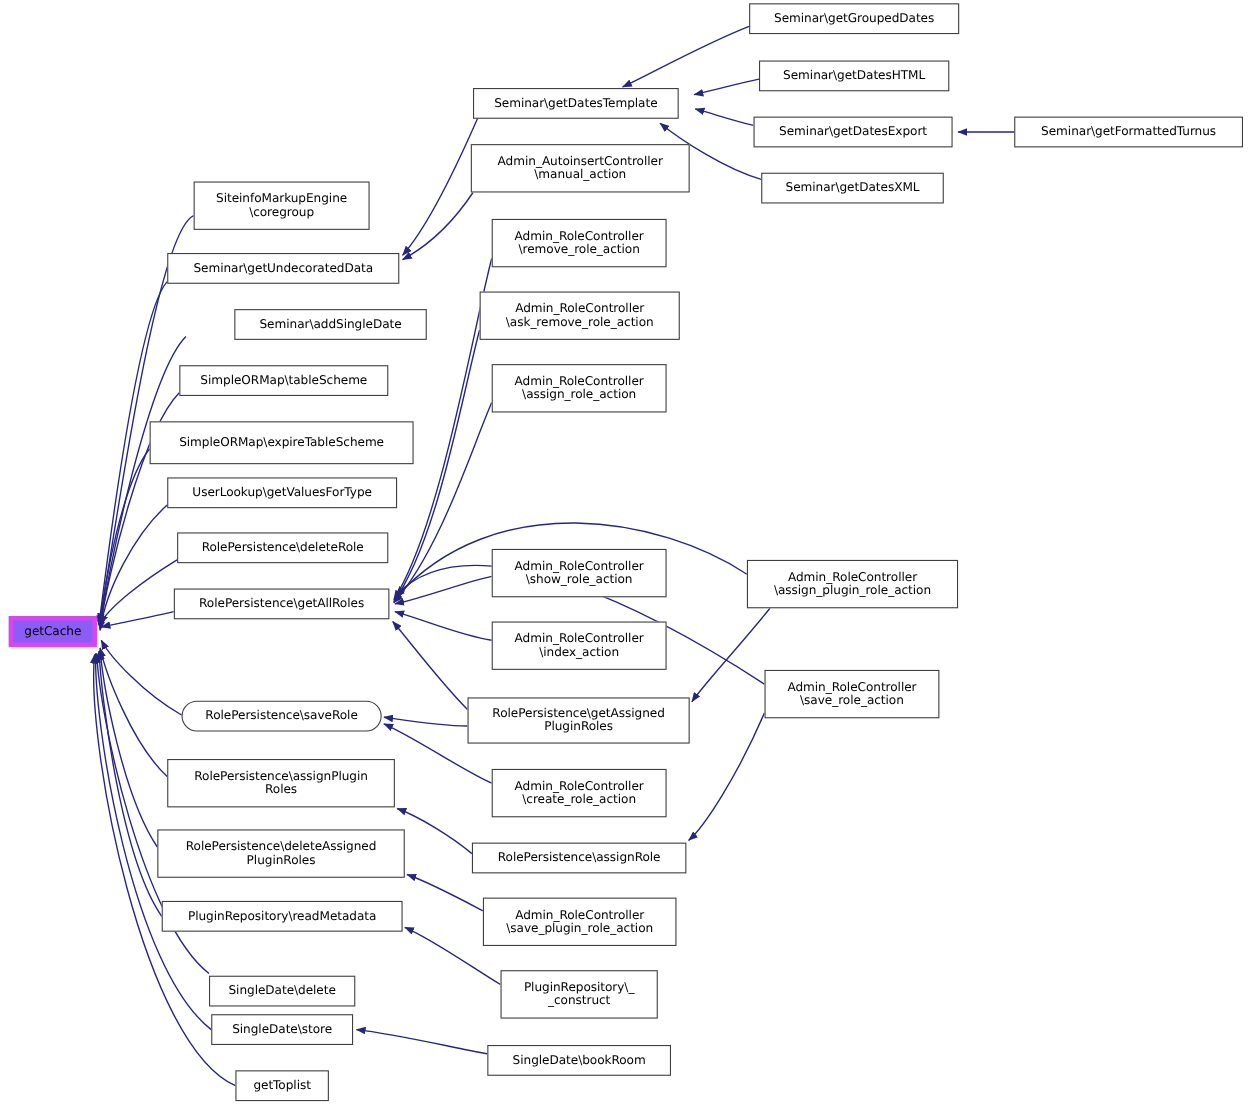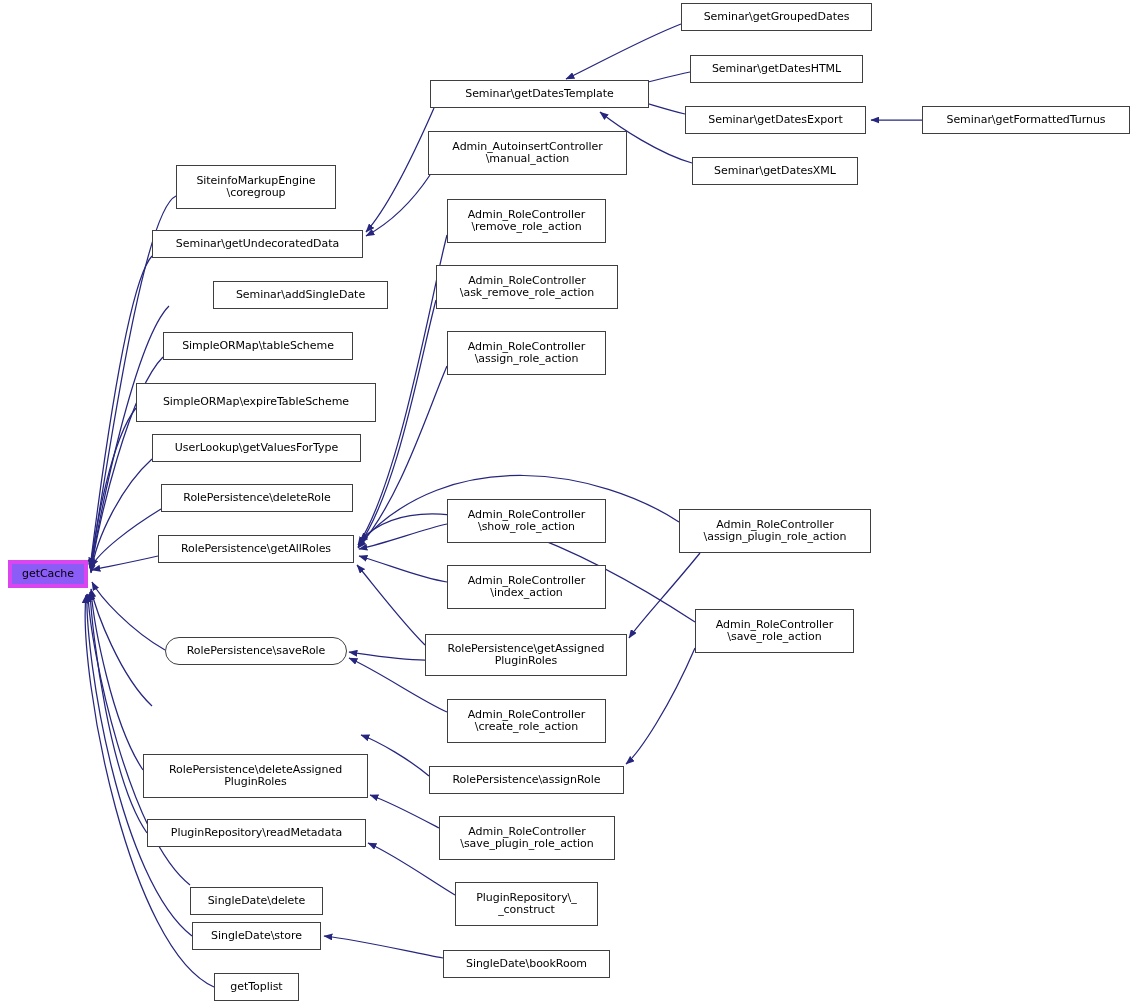--- a/index.html
+++ b/index.html
@@ -87,37 +87,41 @@
     </div>
     <div class="node" style="left: 161px; top: 484px; width: 192px; height: 28px;">
       <span>RolePersistence\deleteRole</span>
     </div>
     <div class="node" style="left: 158px; top: 535px; width: 196px; height: 28px;">
       <span>RolePersistence\getAllRoles</span>
     </div>
     <div class="node" style="left: 165px; top: 637px; width: 182px; height: 28px; border-radius: 14px;">
       <span>RolePersistence\saveRole</span>
     </div>
+    <div class="node" style="left: 152px; top: 690px; width: 207px; height: 44px;">
+      <span>RolePersistence\assignPlugin
+Roles</span>
+    </div>
     <div class="node" style="left: 143px; top: 754px; width: 225px; height: 44px;">
       <span>RolePersistence\deleteAssigned
 PluginRoles</span>
     </div>
     <div class="node" style="left: 147px; top: 819px; width: 219px; height: 28px;">
       <span>PluginRepository\readMetadata</span>
     </div>
     <div class="node" style="left: 190px; top: 871px; width: 133px; height: 28px; margin-top: 16px;">
       <span>SingleDate\delete</span>
     </div>
     <div class="node" style="left: 192px; top: 922px; width: 129px; height: 28px;">
       <span>SingleDate\store</span>
     </div>
     <div class="node" style="left: 214px; top: 973px; width: 85px; height: 28px;">
       <span>getToplist</span>
     </div>
-    <div class="node" style="left: 430px; top: 80px; width: 219px; height: 28px;">
+    <div class="node" style="left: 430px; top: 80px; width: 187px; height: 28px;">
       <span>Seminar\getDatesTemplate</span>
     </div>
     <div class="node" style="left: 428px; top: 131px; width: 199px; height: 44px;">
       <span>Admin_AutoinsertController
 \manual_action</span>
     </div>
     <div class="node" style="left: 447px; top: 199px; width: 159px; height: 44px;">
       <span>Admin_RoleController
 \remove_role_action</span>
     </div>

